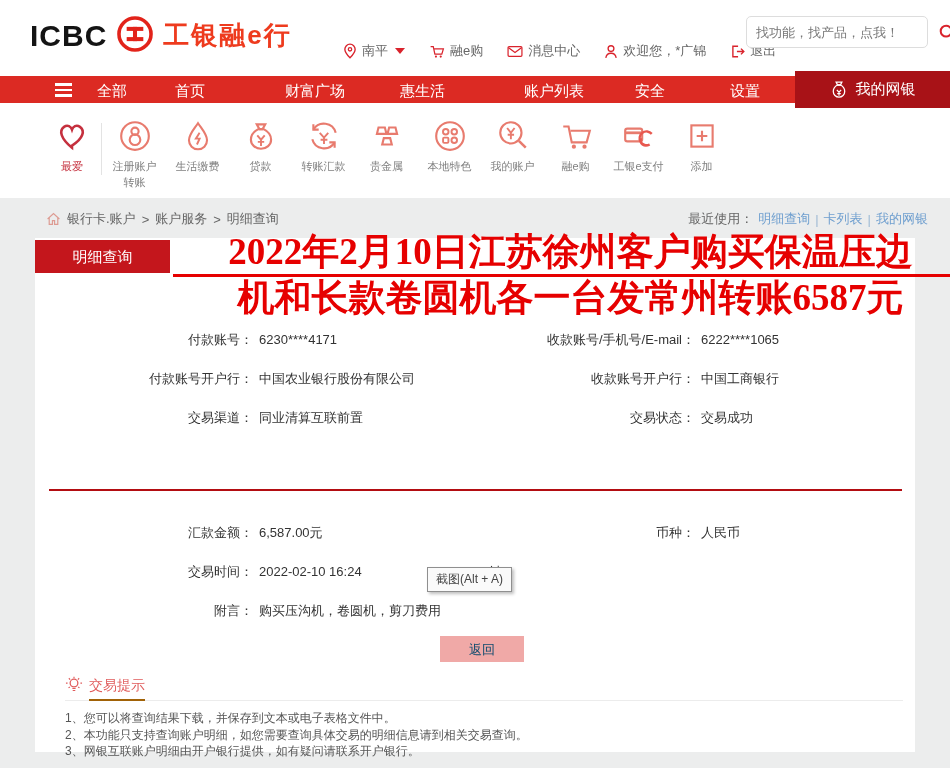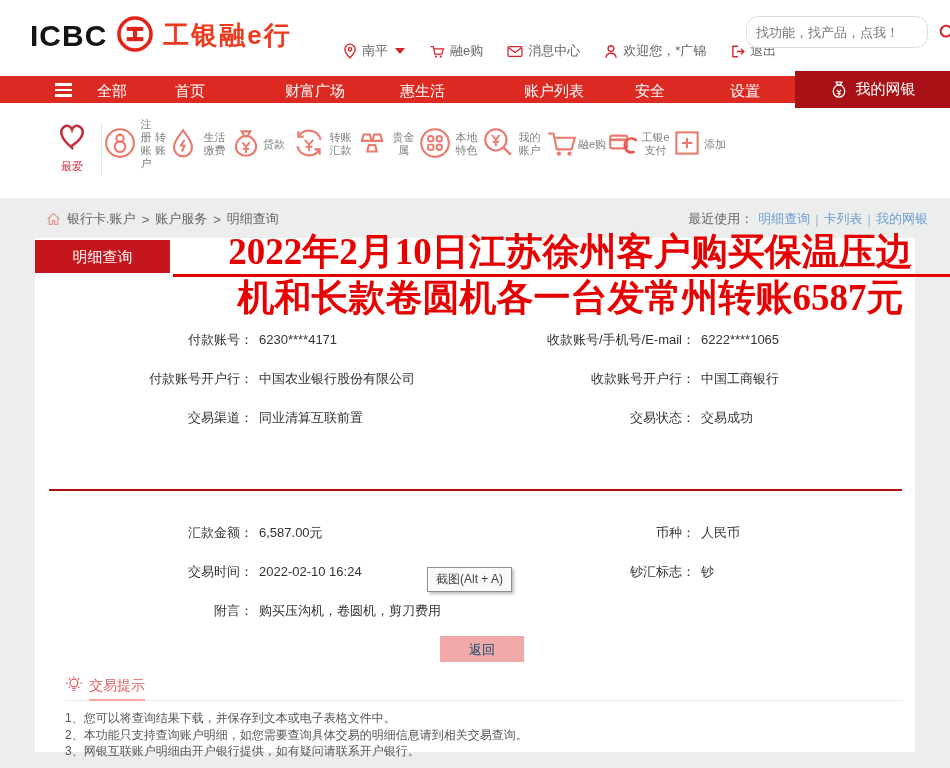--- a/index.html
+++ b/index.html
@@ -7,38 +7,38 @@
   svg{display:block}
 
   
   .topbar{height:76px;background:#fff;position:relative}
   .logo-group{position:absolute;left:30px;top:15px;display:flex;align-items:flex-end;gap:9px}
   .logo-latin{font-size:30px;font-weight:bold;color:#141414;letter-spacing:1px}
   .brand-cn{font-size:26px;font-weight:bold;color:#ee3b1e;letter-spacing:2px}
   .toplinks{position:absolute;left:343px;top:42px;display:flex;align-items:flex-start;gap:24px;font-size:13px;color:#666}
   .topitem{display:flex;align-items:center;gap:5px;cursor:pointer;white-space:nowrap}
   .caret{width:0;height:0;border-left:5px solid transparent;border-right:5px solid transparent;border-top:6px solid #d9232c;margin-left:2px}
-  .searchbox{position:absolute;right:22px;top:16px;width:180px;height:30px;border:1px solid #ddd;border-radius:12px;background:#fff;display:flex;align-items:center}
+  .searchbox{position:absolute;right:22px;top:16px;width:180px;height:30px;border:1px solid #ddd;border-radius:5px;background:#fff;display:flex;align-items:center}
   .searchbox input{flex:1;border:none;outline:none;font-size:13px;padding:0 6px 0 9px;color:#333;background:transparent;font-family:inherit}
   .searchbox input::placeholder{color:#777}
 
   
   .navbar{position:relative;height:27px;background:#dc2a23;z-index:5}
   .nav-item{position:absolute;top:0;height:28px;line-height:27px;color:#fff;font-size:15px;cursor:pointer;display:flex;align-items:center;gap:25px}
   .burger{display:flex;flex-direction:column;gap:3px}
   .burger span{display:block;width:17px;height:2.5px;background:#fff}
   .my-ebank{position:absolute;right:0;top:-5px;width:155px;height:37px;background:#a81217;color:#fff;font-size:15px;display:flex;align-items:center;justify-content:center;gap:8px;cursor:pointer}
 
   
   .quickbar{height:95px;background:#fff;position:relative}
   .q-fav{position:absolute;left:44px;top:12px;width:56px;display:flex;flex-direction:column;align-items:center;cursor:pointer}
   .q-fav .qlabel{color:#c5303e}
   .q-divider{position:absolute;left:101px;top:20px;width:1px;height:52px;background:#e3e3e3}
   .q-items{position:absolute;left:103px;top:12px;display:flex}
-  .q-item{width:63px;display:flex;flex-direction:row;align-items:center;cursor:pointer}
+  .q-item{width:63px;display:flex;flex-direction:column;align-items:center;cursor:pointer}
   .qiconbox{height:42px;display:flex;align-items:center;justify-content:center}
   .qlabel{font-size:11px;color:#808080;line-height:13px;text-align:center;margin-top:3px}
 
   
   .crumbrow{height:40px;background:#eceded;position:relative;font-size:13px;color:#666}
   .crumb{position:absolute;left:46px;top:12px;display:flex;align-items:center;gap:6px}
   .crumb .link{cursor:pointer}
   .recent{position:absolute;right:22px;top:12px;display:flex;align-items:center;gap:5px}
   .recent .rlabel{color:#666}
   .recent a{color:#6f9fcf;text-decoration:none;cursor:pointer}
@@ -61,21 +61,21 @@
   .redbox{display:inline-block;width:20px;height:14px;background:#fe0000;vertical-align:-2px;margin-left:1px}
 
   .redline{position:absolute;left:14px;right:13px;top:251px;height:2px;background:#b30d12}
 
   .backbtn{position:absolute;left:405px;top:398px;width:84px;height:26px;background:#f0a9a7;color:#0c4a6e;font-size:13px;border:none;line-height:26px;text-align:center;cursor:pointer;font-family:inherit}
 
   .tooltip{position:absolute;left:392px;top:329px;background:#fafafa;border:1px solid #8f8f8f;box-shadow:2px 2px 3px rgba(0,0,0,.25);font-size:12px;color:#444;padding:3px 8px;z-index:4;white-space:nowrap}
 
   .tips{position:absolute;left:0;right:0;top:438px}
   .tips-head{margin:0 12px 0 30px;border-bottom:1px solid #ececec;padding-bottom:6px;display:flex;align-items:center;gap:6px}
-  .tips-title{color:#e05c5c;font-size:14px;border-bottom:2px solid #fca5a5;padding-bottom:4px;margin-bottom:-7px}
+  .tips-title{color:#e05c5c;font-size:14px;border-bottom:2px solid #a16207;padding-bottom:4px;margin-bottom:-7px}
   .tips-list{margin:9px 12px 0 30px;font-size:12px;color:#555}
   .tips-list div{line-height:16.5px}
 </style>
 </head>
 <body>
 
 <header class="topbar">
   <div class="logo-group">
     <span class="logo-latin">ICBC</span>
     <span>
@@ -360,21 +360,20 @@
   <div class="fields2">
     <div class="frow">
       <span class="flabel">汇款金额：</span>
       <span class="fval l">6,587.00元</span>
       <span class="flabel r">币种：</span>
       <span class="fval r">人民币</span>
     </div>
     <div class="frow">
       <span class="flabel">交易时间：</span>
       <span class="fval l">2022-02-10 16:24</span>
-      <span class="flabel r">钞汇标志：</span>
       <span class="fval r">钞</span>
     </div>
     <div class="frow">
       <span class="flabel">附言：</span>
       <span class="fval l">购买压沟机，卷圆机，剪刀费用</span>
     </div>
   </div>
 
   <button class="backbtn">返回</button>
 

